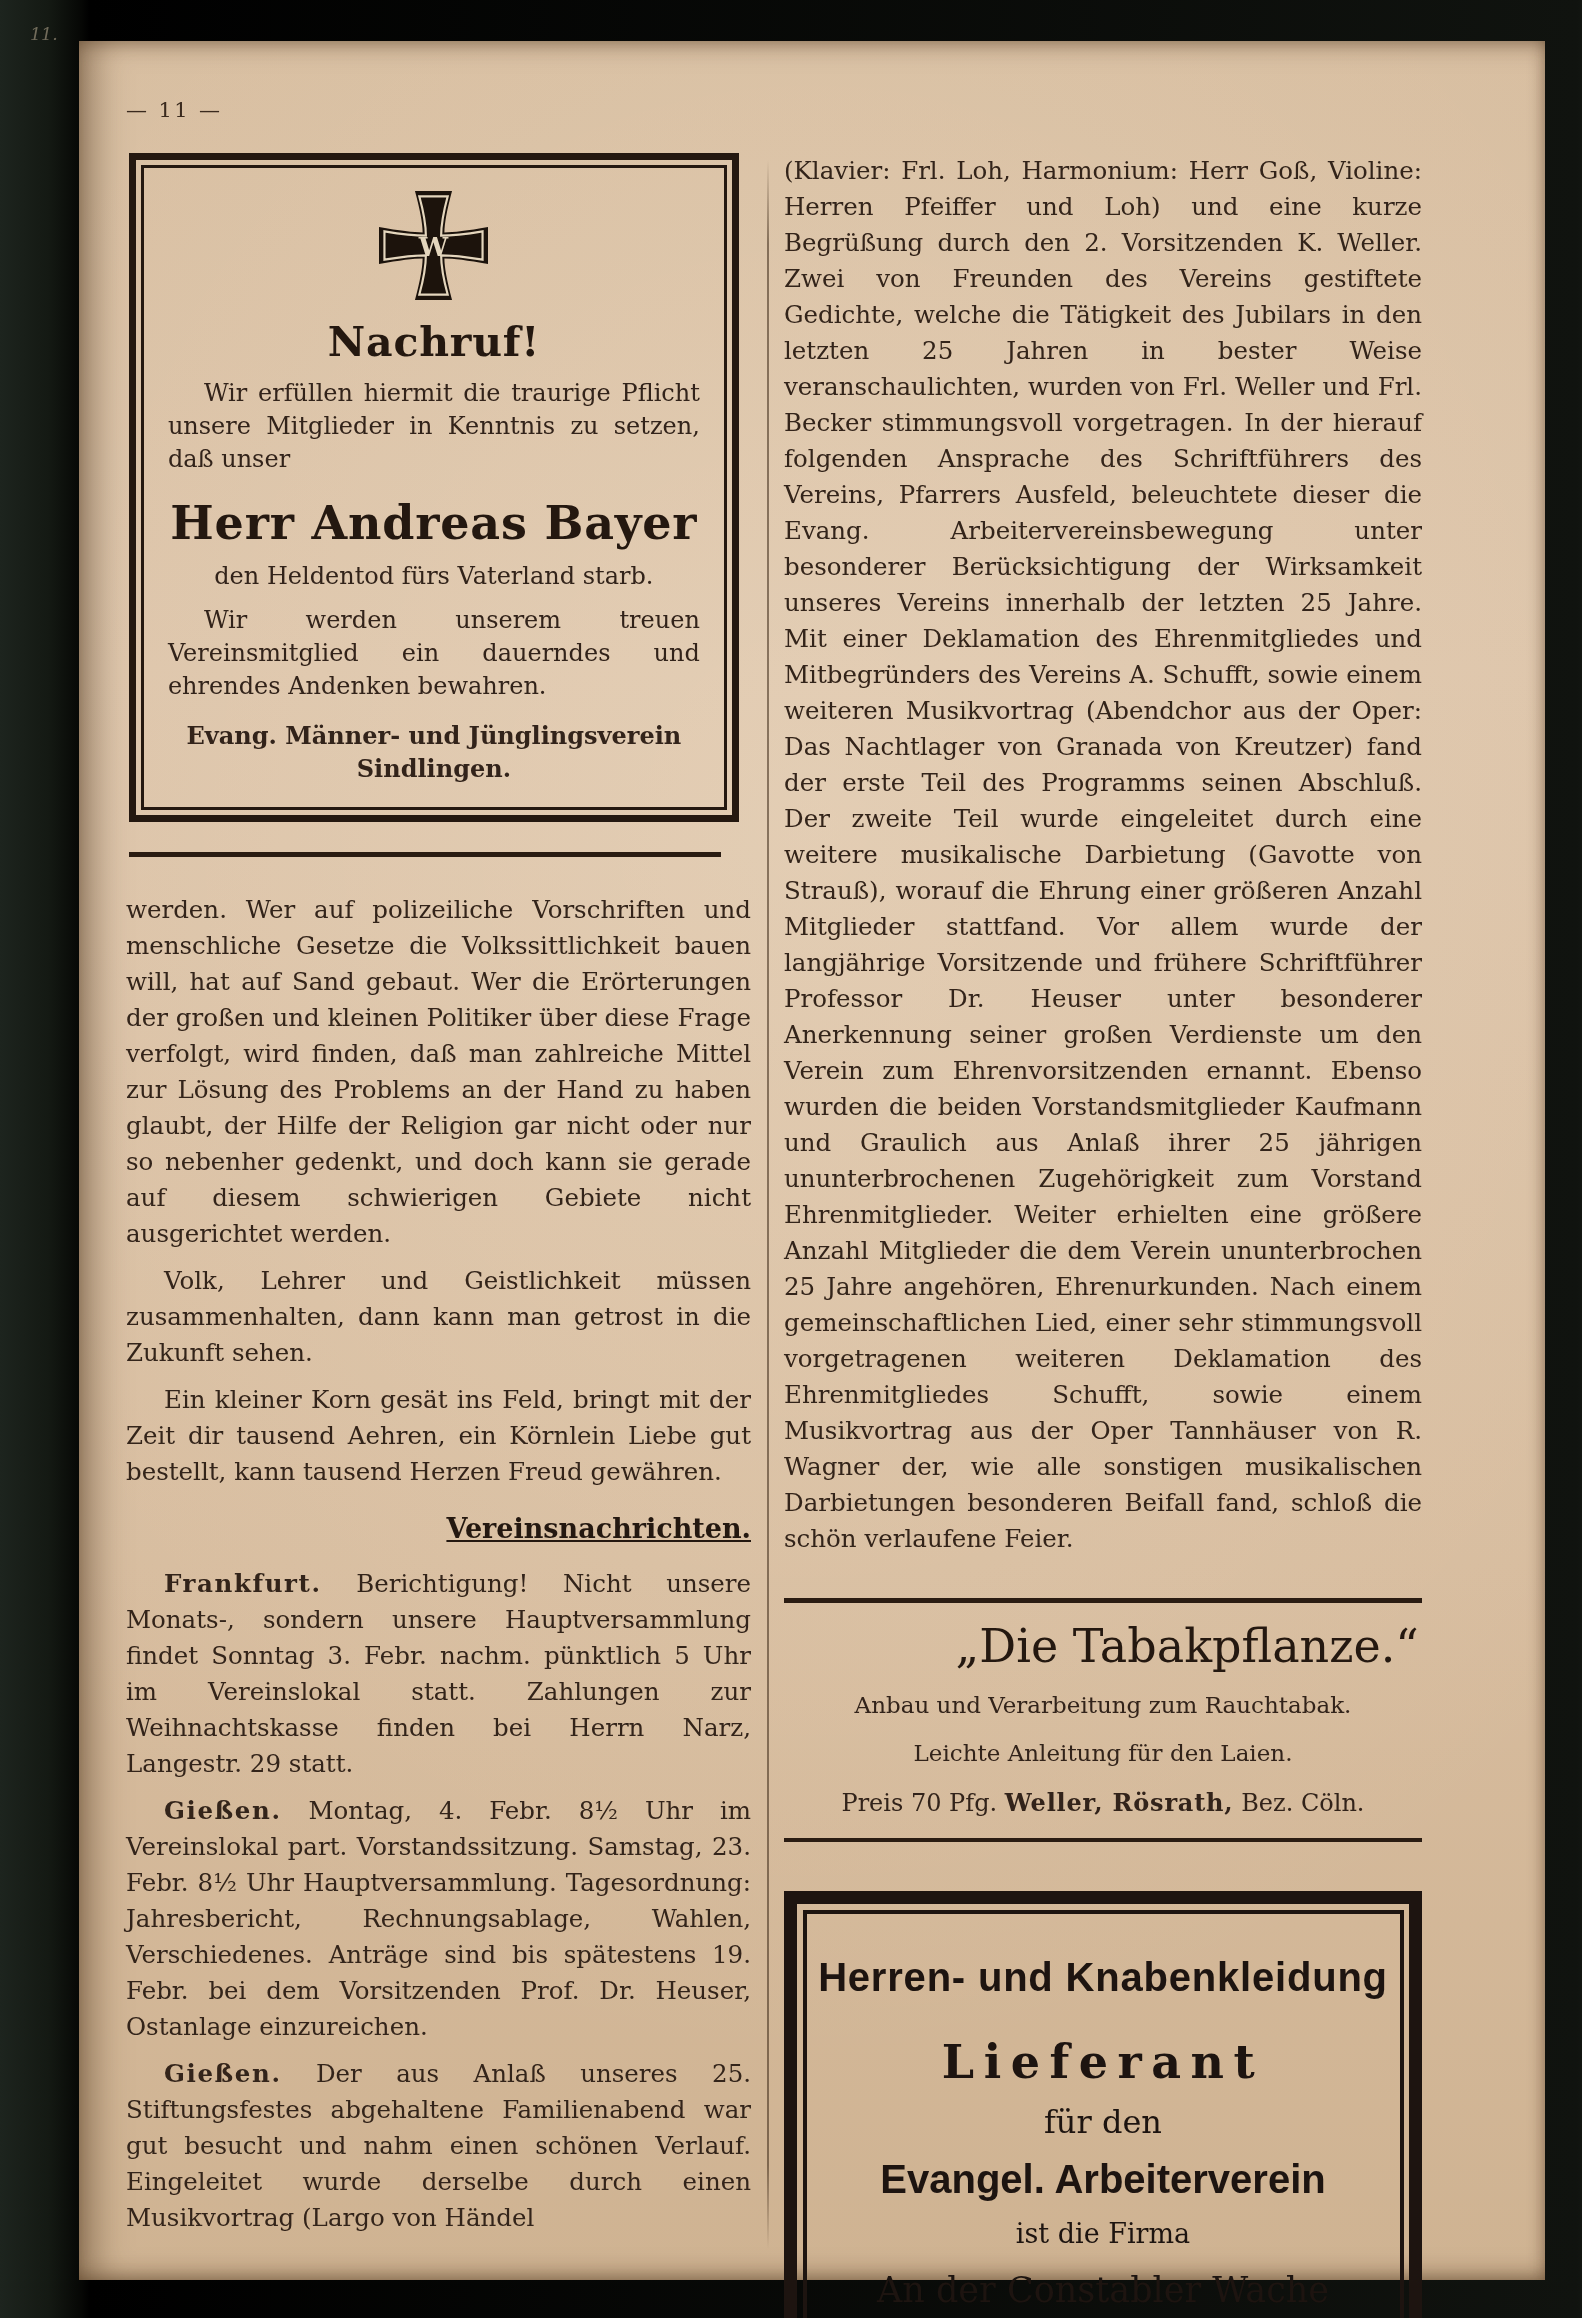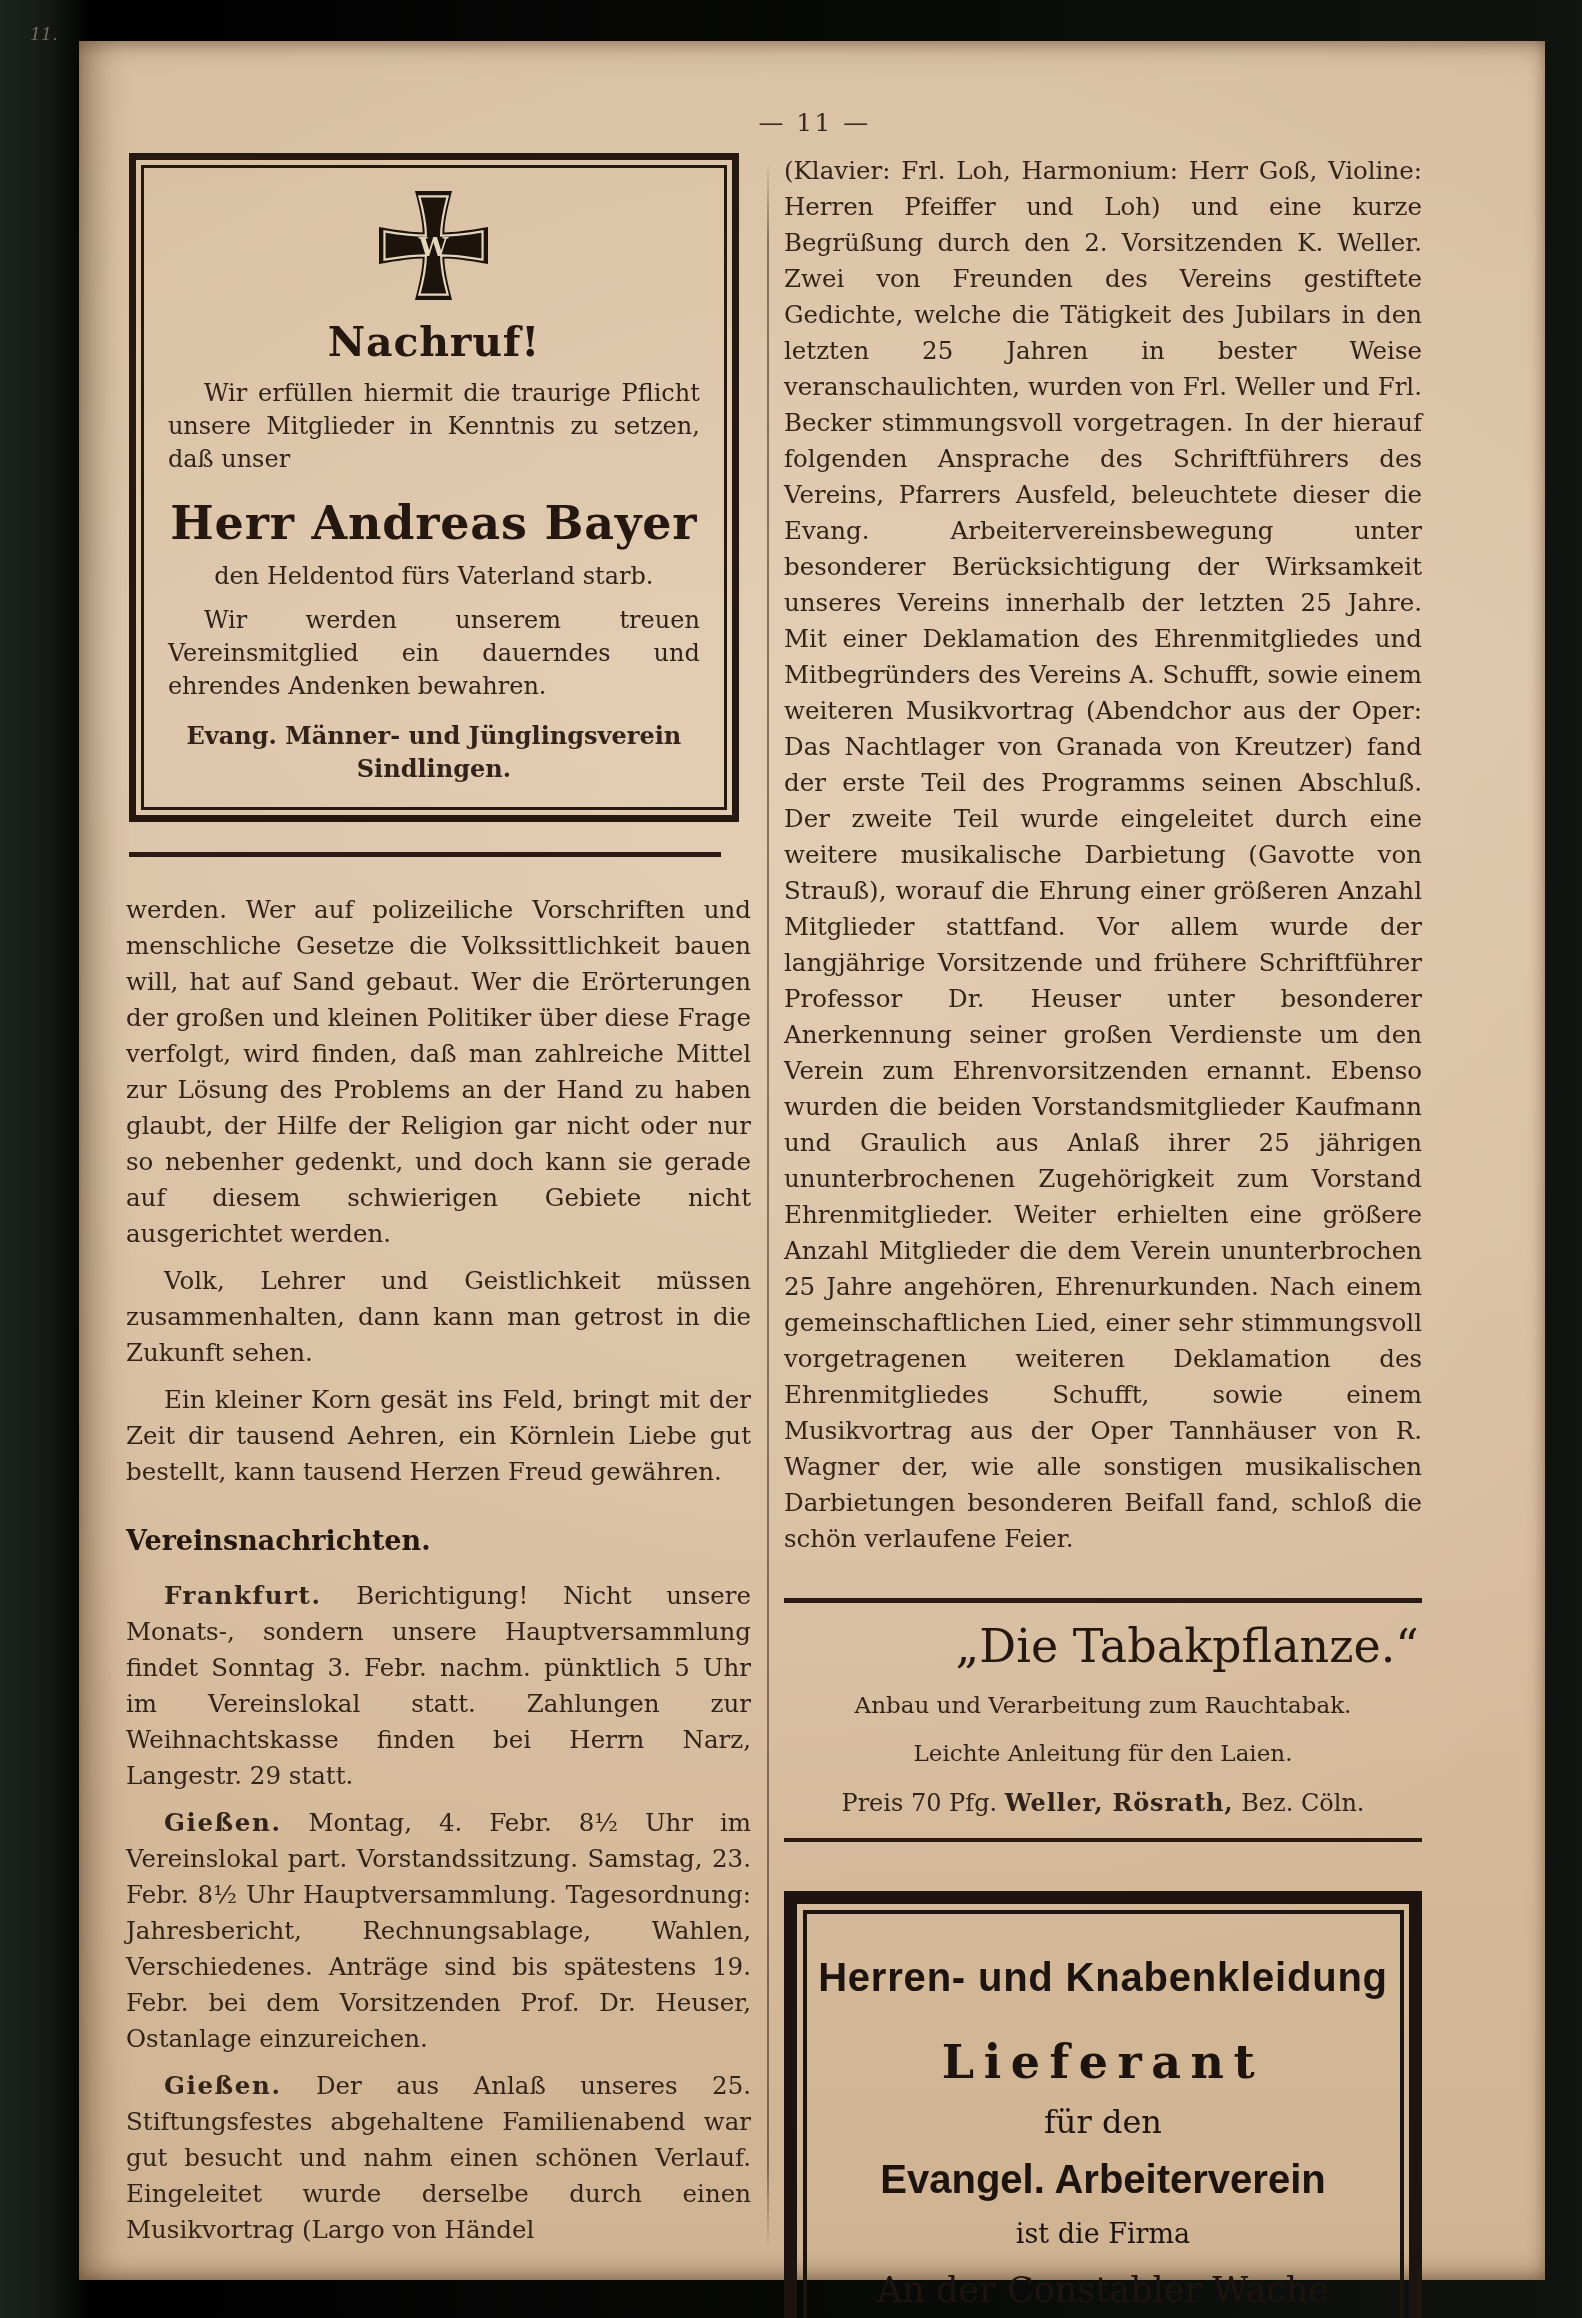--- a/index.html
+++ b/index.html
@@ -36,25 +36,24 @@
   .corner-mark {
     position: absolute;
     left: -49px;
     top: -17.4px;
     font-size: 17.4px;
     color: rgba(190,175,150,0.55);
     font-style: italic;
   }
   .page-number {
     position: absolute;
-    top: 67px;
+    top: 57px;
     left: 47px;
     width: 1377px;
-    text-align: center;
-    font-size: 25px;
+    font-size: 21px;
     letter-spacing: 2.4px;
     color: #3a2a1e;
   }
   .col {
     position: absolute;
     top: 112px;
   }
   .col-left  { left: 47px;  width: 625px; }
   .col-right { left: 705px; width: 638px; }
   .col-rule {
@@ -128,23 +127,24 @@
     text-align: justify;
     text-indent: 38px;
     margin: 0 0 11px;
     color: #33241a;
   }
   .no-indent { text-indent: 0; }
   .lead { font-weight: bold; letter-spacing: 1.6px; }
   .section-head {
     font-size: 27px;
     font-weight: bold;
-    text-align: left;
-    margin: 35px 0 22px;
-    color: #241810;
+    text-align: right;
+    margin: 23px 0 22px;
+    color: #241810;
+    text-decoration: underline;
   }
 
   
   .tabak-ad {
     margin-top: 41px;
     border-top: 5.5px solid #2a1c12;
     border-bottom: 4.7px solid #2a1c12;
     padding: 16px 3.2px 17.4px;
     text-align: center;
   }

